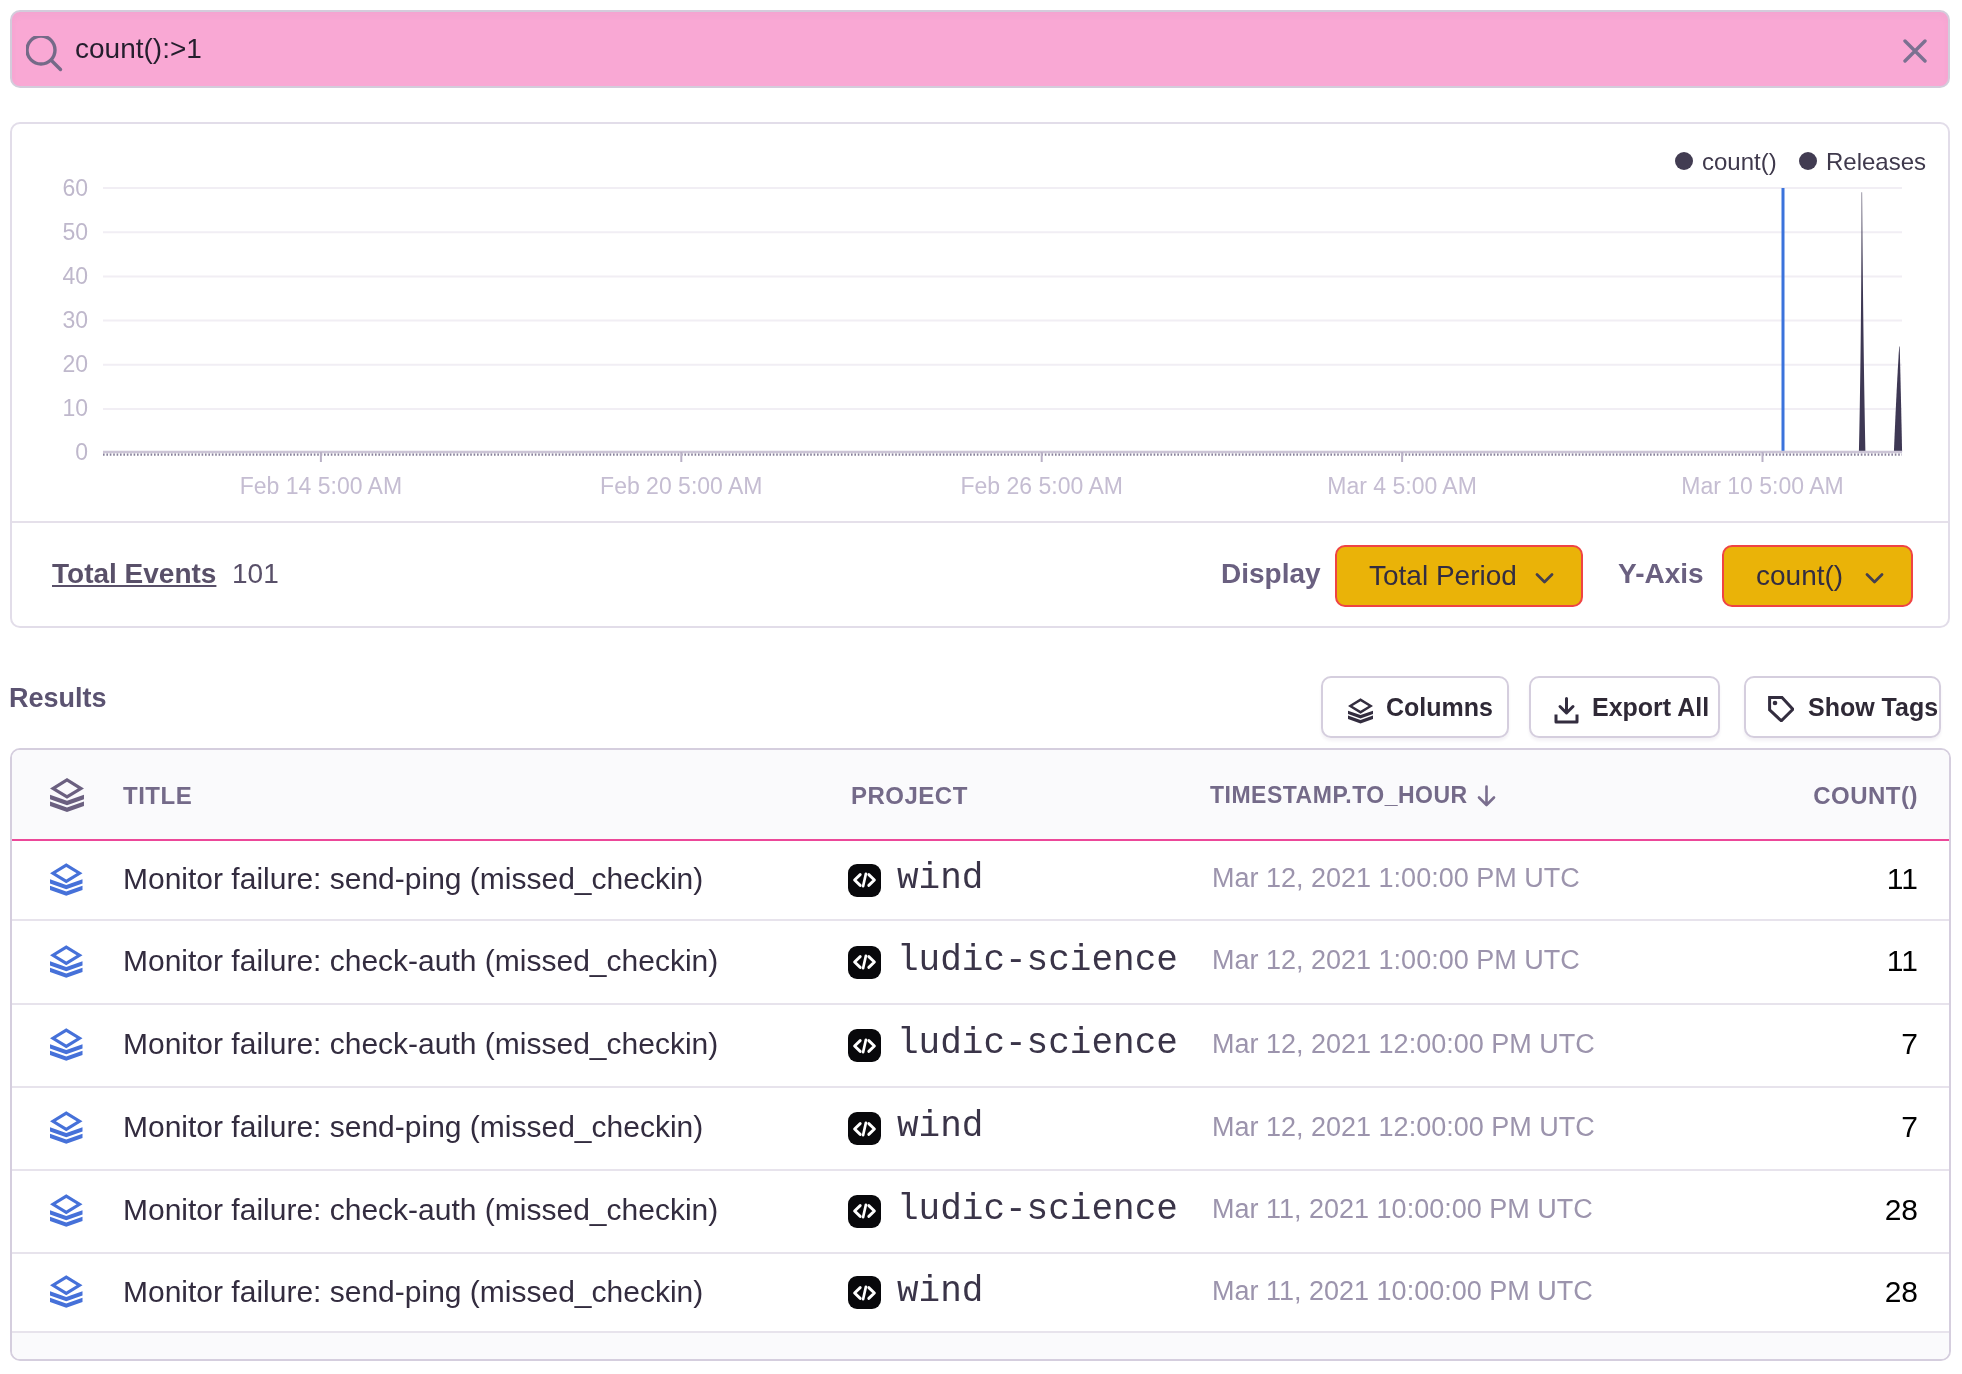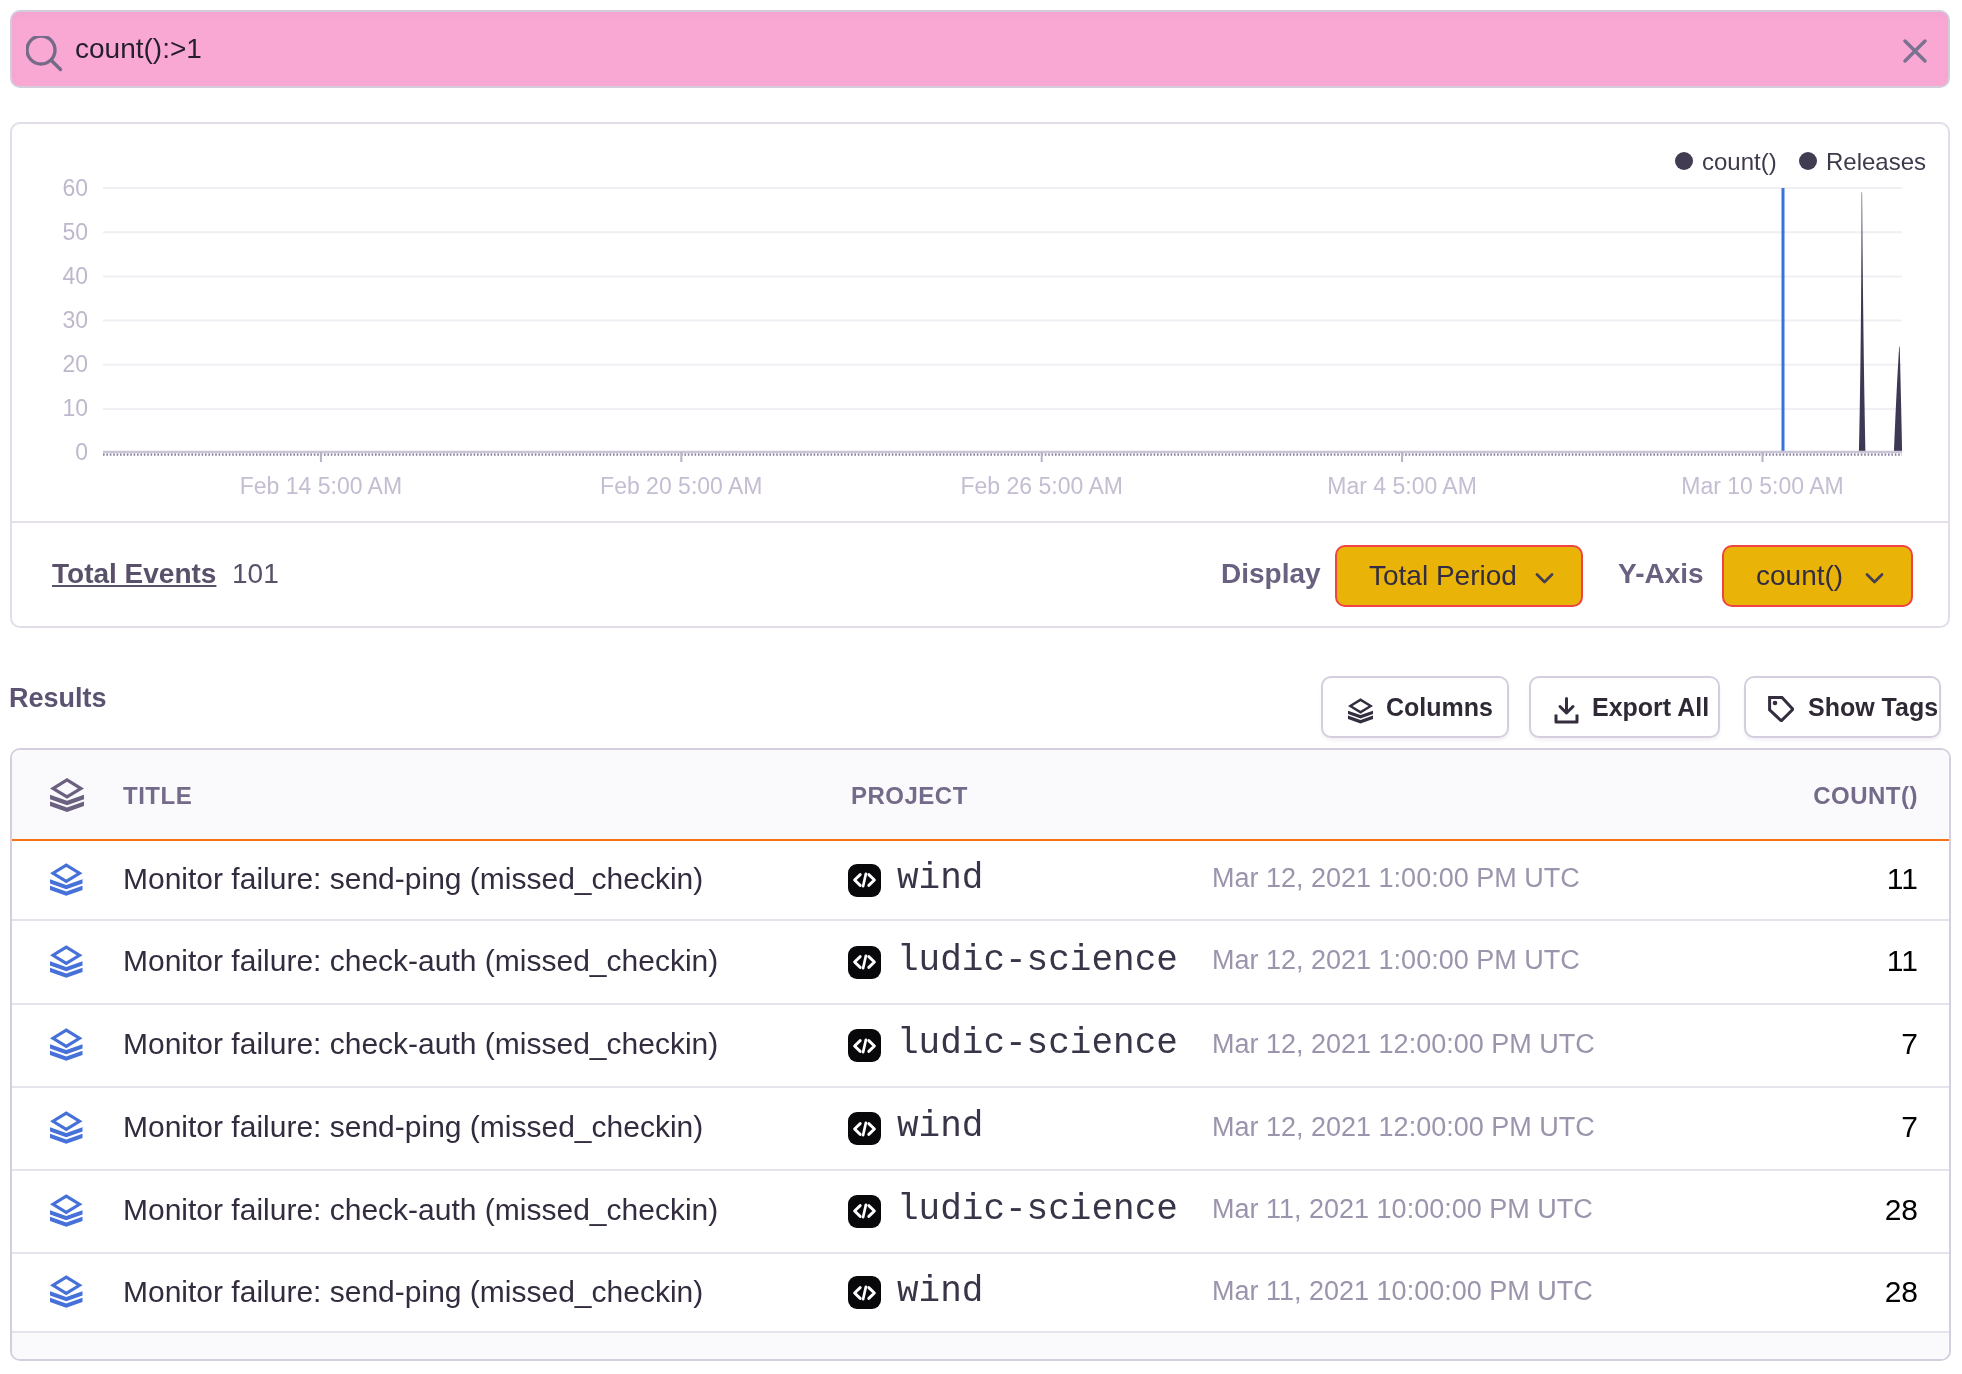--- a/index.html
+++ b/index.html
@@ -26,21 +26,21 @@
 
   
   #results-h { left:9px; top:680px; height:36px; line-height:36px; font-size:27px; font-weight:bold; color:#5b5371; }
   .btn { top:668px; height:62px; border:2px solid #d5cede; border-radius:10px; background:#fff;
     box-shadow:0 3px 3px rgba(64,34,100,0.06); font-size:25px; font-weight:bold; color:#2f2936;margin-top:8px; }
   .btn .txt { position:absolute; top:0; height:58px; line-height:58px; white-space:nowrap; }
 
   
   #table { left:10px; top:748px; width:1941px; height:613px;
     border:2px solid #d5cede; border-radius:10px; background:#fff; overflow:hidden; }
-  #thead { left:0; right:0; top:0; height:91px; background:#fafafc; border-bottom:2px solid #f97316; }
+  #thead { left:0; right:0; top:0; height:91px; background:#fafafc; border-bottom:2px solid #ec4899; }
   .hcell { height:91px; line-height:91px; font-size:24px; font-weight:bold; color:#746a89; letter-spacing:0.5px; }
   .row { left:0; right:0; height:82px; border-bottom:2px solid #e7e3ec; background:#fff; }
   .rtitle { left:111px; top:0; height:100%; line-height:inherit; font-size:30px; color:#332c3f; }
   .badge { left:836px; top:50%; margin-top:-16.5px; width:33px; height:33px; background:#08080b; border-radius:9px; }
   .badge svg { position:absolute; left:4px; top:8.5px; }
   .proj { left:885px; top:0; height:100%; line-height:inherit; font-size:36px; color:#3a3448;font-family:Liberation Mono, monospace; }
   .ts { left:1200px; top:0; height:100%; line-height:inherit; font-size:27px; color:#9c94ad; }
   .cnt { right:31px; top:0; height:100%; line-height:inherit; font-size:30px; color:#000000; text-align:right; }
   #tfoot { left:0; right:0; bottom:0; height:28px; background:#fafafc; border-top:2px solid #e7e3ec; }
 </style>
@@ -155,20 +155,23 @@
 
 <div id="table" class="abs">
   <div id="thead" class="abs">
     <svg class="abs" style="left:38px; top:28px" width="34" height="35" viewBox="0 0 32 33">
       <path d="M16 0 L32 9.8 L16 19.6 L0 9.8 Z M16 3.6 L26.2 9.8 L16 16 L5.8 9.8 Z" fill="#6b6080" fill-rule="evenodd"></path>
       <path d="M0 15.7 L16 21.4 L32 15.7 L32 20 L16 25.7 L0 20 Z" fill="#6b6080"></path>
       <path d="M0 22.05 L16 27.75 L32 22.05 L32 26.35 L16 32.05 L0 26.35 Z" fill="#6b6080"></path>
     </svg>
     <div class="hcell abs" style="left:111px">TITLE</div>
     <div class="hcell abs" style="left:839px">PROJECT</div>
+    <div class="hcell abs" style="left:1198px; font-size:23px">TIMESTAMP.TO_HOUR<svg style="margin-left:9px;vertical-align:-4px" width="19" height="22" viewBox="0 0 19 22">
+          <path d="M9.5 1.5 L9.5 19.5 M2 12.5 L9.5 20 L17 12.5" fill="none" stroke="#7a6e8e" stroke-width="2.6" stroke-linecap="round" stroke-linejoin="round"></path>
+        </svg></div>
     <div class="hcell abs" style="right:31px">COUNT()</div>
   </div>
   <div class="row abs" style="top:91.0px; height:80px; line-height:75px">
     <svg class="abs" style="left:38px; top:50%; margin-top:-17.5px" width="32.5" height="34" viewBox="0 0 32 33">
       <path d="M16 0 L32 9.8 L16 19.6 L0 9.8 Z M16 3.6 L26.2 9.8 L16 16 L5.8 9.8 Z" fill="#4671d9" fill-rule="evenodd"></path>
       <path d="M0 15.7 L16 21.4 L32 15.7 L32 20 L16 25.7 L0 20 Z" fill="#4671d9"></path>
       <path d="M0 22.05 L16 27.75 L32 22.05 L32 26.35 L16 32.05 L0 26.35 Z" fill="#4671d9"></path>
     </svg>
     <div class="rtitle abs">Monitor failure: send-ping (missed_checkin)</div>
     <div class="badge abs">

